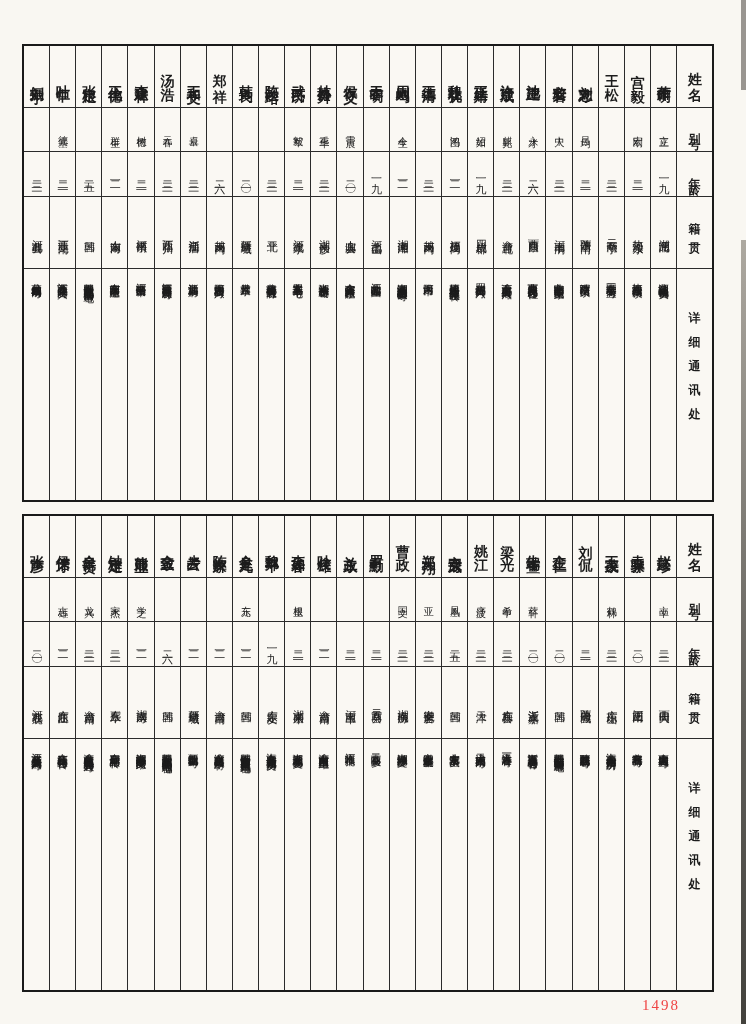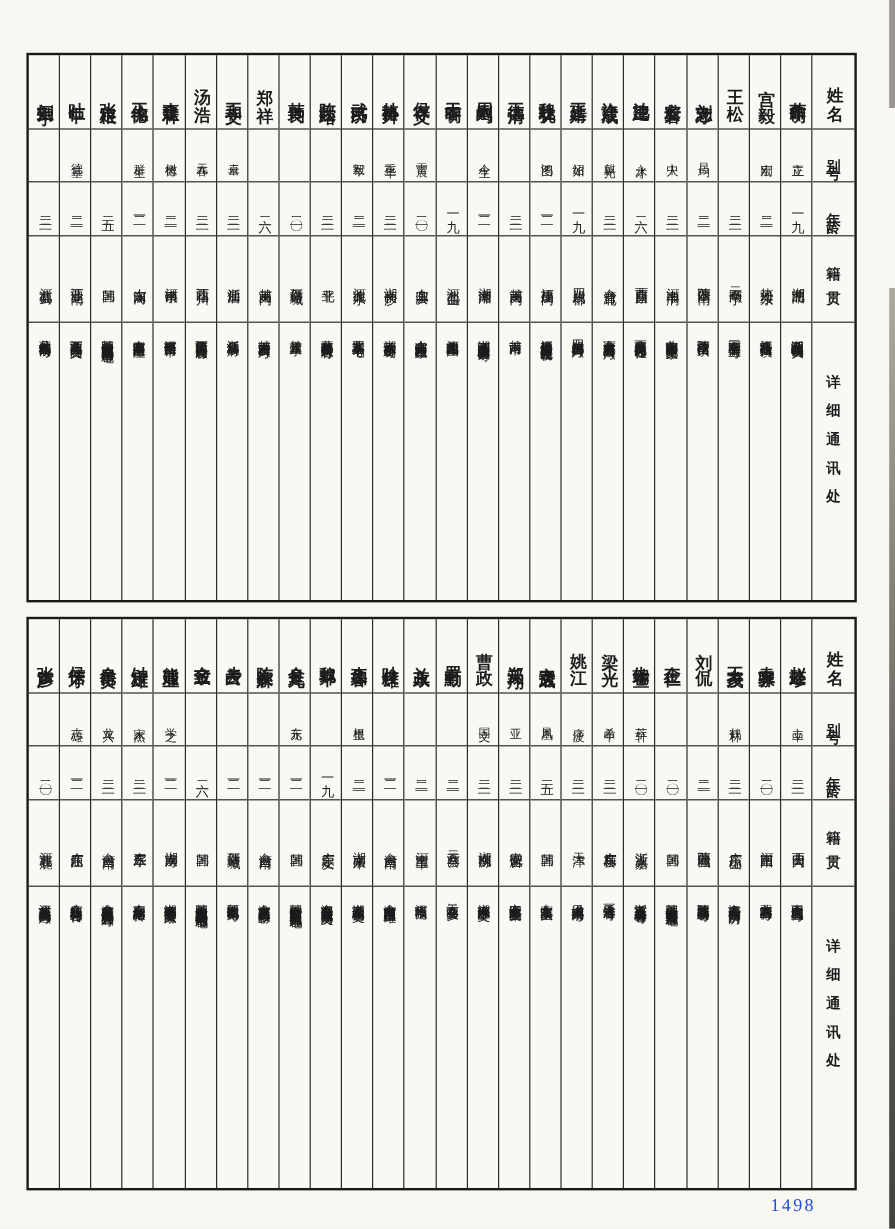--- a/index.html
+++ b/index.html
@@ -71,21 +71,21 @@
 
   
   .h-name   { font-size: 14px; font-weight: bold; letter-spacing: 16px; }
   .h-alias  { font-size: 12px; font-weight: bold; letter-spacing: 7px; }
   .h-age    { font-size: 12px; font-weight: bold; letter-spacing: 7px; }
   .h-native { font-size: 12px; font-weight: bold; letter-spacing: 20px; }
   .h-addr   { font-size: 12px; font-weight: bold; letter-spacing: 24px; padding-top: 26px; }
 
   .page-number {
     position: absolute; top: 997px; right: 66px;
-    font-size: 15px; letter-spacing: 2px; color: #1d4ed8;
+    font-size: 15px; letter-spacing: 2px; color: #ef4444;
   }
 </style>
 </head>
 <body>
 
 <div class="page">
 
   <div class="dir-table top">
     <div class="col header-col">
       <div class="cell c-name">

